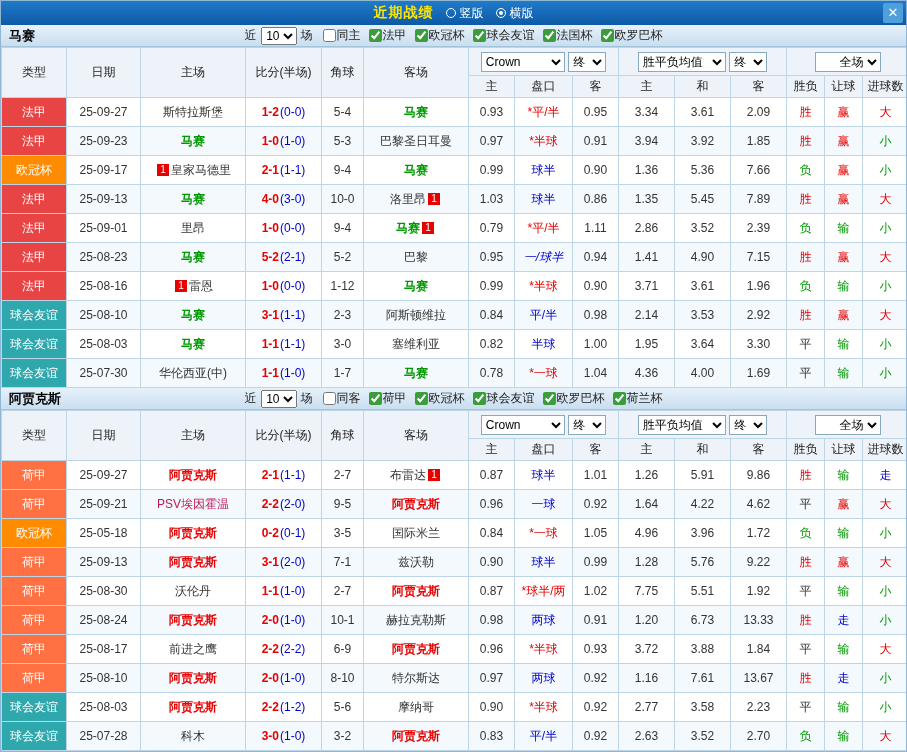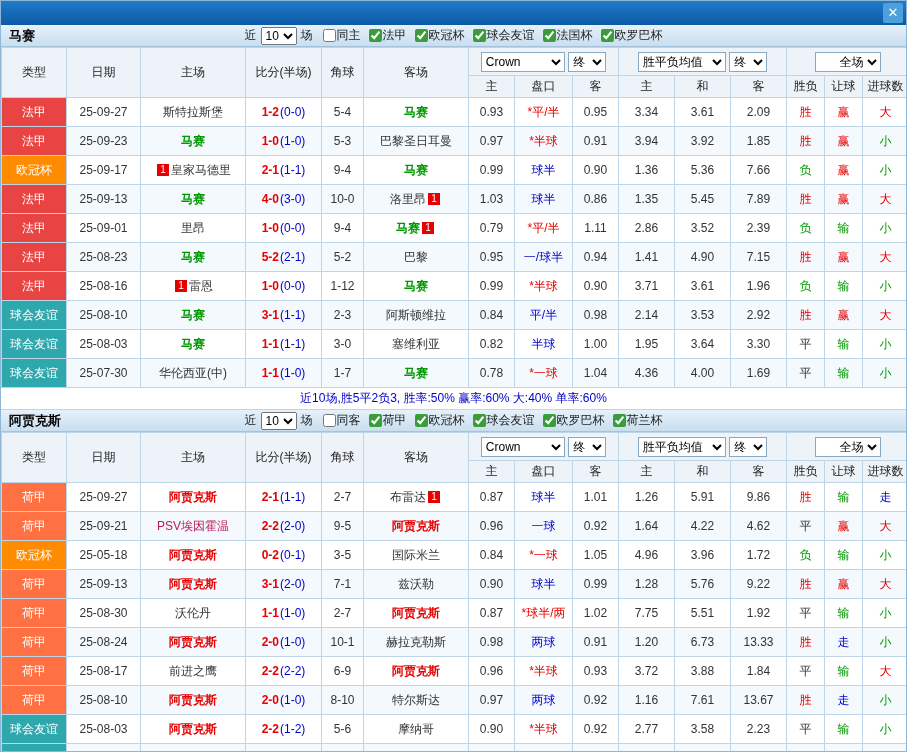--- a/index.html
+++ b/index.html
@@ -13,21 +13,21 @@
   .app-title { color:#ffe400; font-weight:bold; font-size:14px; letter-spacing:1px; }
   .radio { display:inline-flex; align-items:center; gap:4px; cursor:pointer; color:#fff; }
   .ring { width:10px; height:10px; border:1px solid #fff; border-radius:50%; display:inline-block; position:relative; }
   .radio.sel .ring::after { content:""; position:absolute; left:2px; top:2px; right:2px; bottom:2px; background:#fff; border-radius:50%; }
   .closebtn { position:absolute; right:3px; top:2px; width:20px; height:20px; background:#4f9fdc; color:#fff; font-weight:bold; text-align:center; line-height:20px; cursor:pointer; border-radius:2px; font-size:13px; }
 
   
   .teambar { height:22px; background:linear-gradient(#e6f1fa,#c9deef); border-bottom:1px solid #a3c4dd; display:flex; align-items:center; position:relative; font-size:12px; color:#222; }
   .teamname { position:absolute; left:8px; font-weight:bold; font-size:13px; color:#000; }
   .filters { flex:1; display:flex; justify-content:center; align-items:center; gap:4px; }
-  .filters select { font-size:12px; height:18px; }
+  .filters select { font-size:12px; height:18px;text-align:right; }
   .cbgroup { display:inline-flex; align-items:flex-end; gap:2px; }
   .flt { display:inline-flex; align-items:center; gap:1px; margin-left:6px; cursor:pointer; }
   .flt input { width:13px; height:13px; accent-color:#3a9d3a; }
 
   
   table.mt { border-collapse:collapse; table-layout:fixed; width:907px; font-size:12px; }
   .mt th, .mt td { border:1px solid #bdd5e7; text-align:center; overflow:hidden; white-space:nowrap; }
   .mt thead th { background:#eef3f9; font-weight:normal; height:22px; color:#222; }
   .mt thead tr.h1 th { height:28px; }
   .mt thead select { font-size:12px; height:20px; border:1px solid #8aa8c0; background:#fff; }
@@ -40,20 +40,31 @@
   .badge { display:inline-block; background:#e60000; color:#fff; font-size:10px; line-height:12px; width:12px; height:12px; margin:0 2px; vertical-align:1px; }
   .team-nm { font-weight:bold; }
   .summary { height:22px; line-height:21px; text-align:center; font-size:12px; color:#0000cc; border-bottom:1px solid #bdd5e7; background:#fff; }
 </style>
 </head>
 <body>
 
 <div class="app">
 
   <div class="topbar">
+    <div class="topbar-center">
+      <span class="app-title">近期战绩</span>
+      <span class="radio">
+        <span class="ring"></span>
+        <span>竖版</span>
+      </span>
+      <span class="radio sel">
+        <span class="ring"></span>
+        <span>横版</span>
+      </span>
+    </div>
     <div class="closebtn">✕</div>
   </div>
 
   <div class="teambar">
     <span class="teamname">马赛</span>
     <div class="filters">
       <span>近</span>
       <select><option>10</option></select>
       <span>场</span>
       <span class="cbgroup">
@@ -222,21 +233,21 @@
           <td style="color: rgb(0, 153, 0);">小</td>
         </tr>
         <tr>
           <td class="league" style="background: rgb(232, 68, 68);">法甲</td>
           <td>25-08-23</td>
           <td class="team"><span class="team-nm" style="color: rgb(0, 153, 0);">马赛</span></td>
           <td><span class="ft">5-2</span><span class="ht">(2-1)</span></td>
           <td>5-2</td>
           <td class="team"><span style="color: rgb(51, 51, 51);">巴黎</span></td>
           <td>0.95</td>
-          <td style="color: rgb(0, 0, 204);">一/球半</td>
+          <td style="color: rgb(0, 0, 204); font-style: italic;">一/球半</td>
           <td>0.94</td>
           <td>1.41</td>
           <td>4.90</td>
           <td>7.15</td>
           <td style="color: rgb(230, 0, 0);">胜</td>
           <td style="color: rgb(230, 0, 0);">赢</td>
           <td style="color: rgb(230, 0, 0);">大</td>
         </tr>
         <tr>
           <td class="league" style="background: rgb(232, 68, 68);">法甲</td>
@@ -301,21 +312,20 @@
           <td>1.04</td>
           <td>4.36</td>
           <td>4.00</td>
           <td>1.69</td>
           <td style="color: rgb(51, 51, 51);">平</td>
           <td style="color: rgb(0, 153, 0);">输</td>
           <td style="color: rgb(0, 153, 0);">小</td>
         </tr>
       </tbody>
   </table>
-  <div class="summary">近10场,胜5平2负3, 胜率:50%  赢率:60%  大:40%  单率:60%</div>
 
   <div class="teambar">
     <span class="teamname">阿贾克斯</span>
     <div class="filters">
       <span>近</span>
       <select><option>10</option></select>
       <span>场</span>
       <span class="cbgroup">
           <label class="flt">
             <input type="checkbox" style="">

